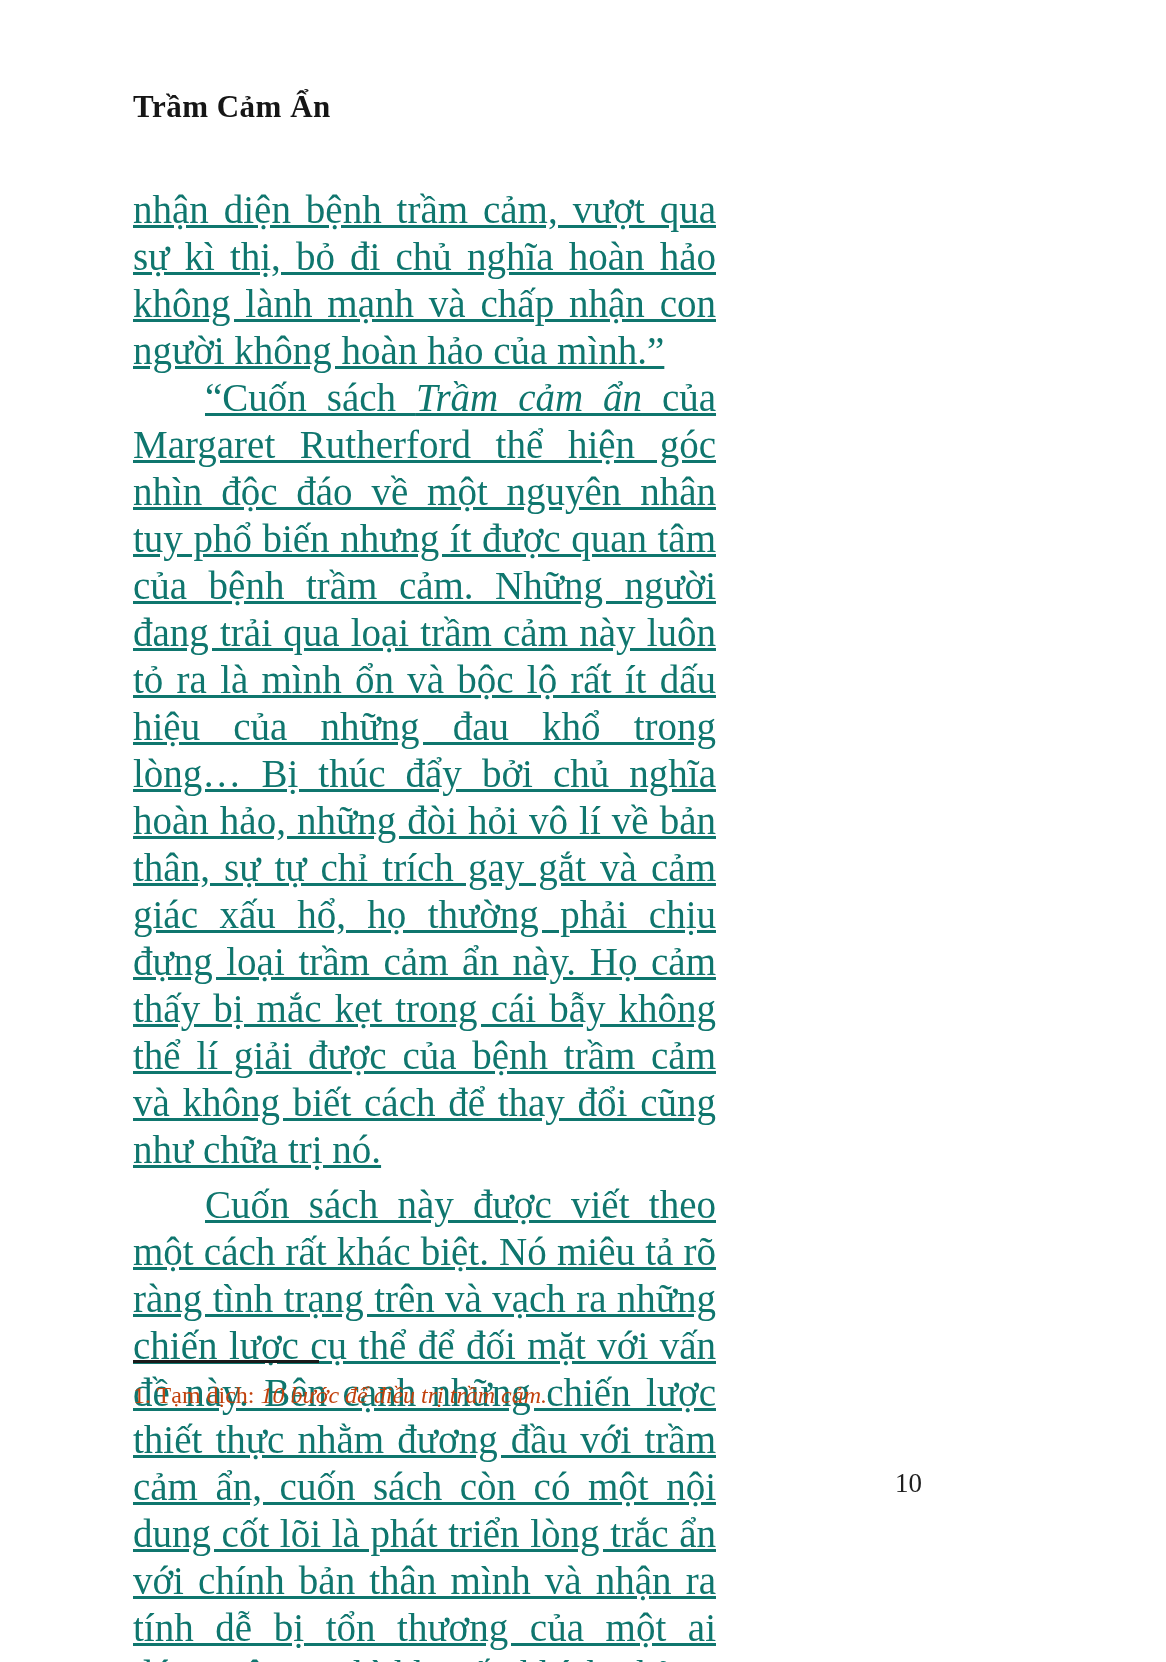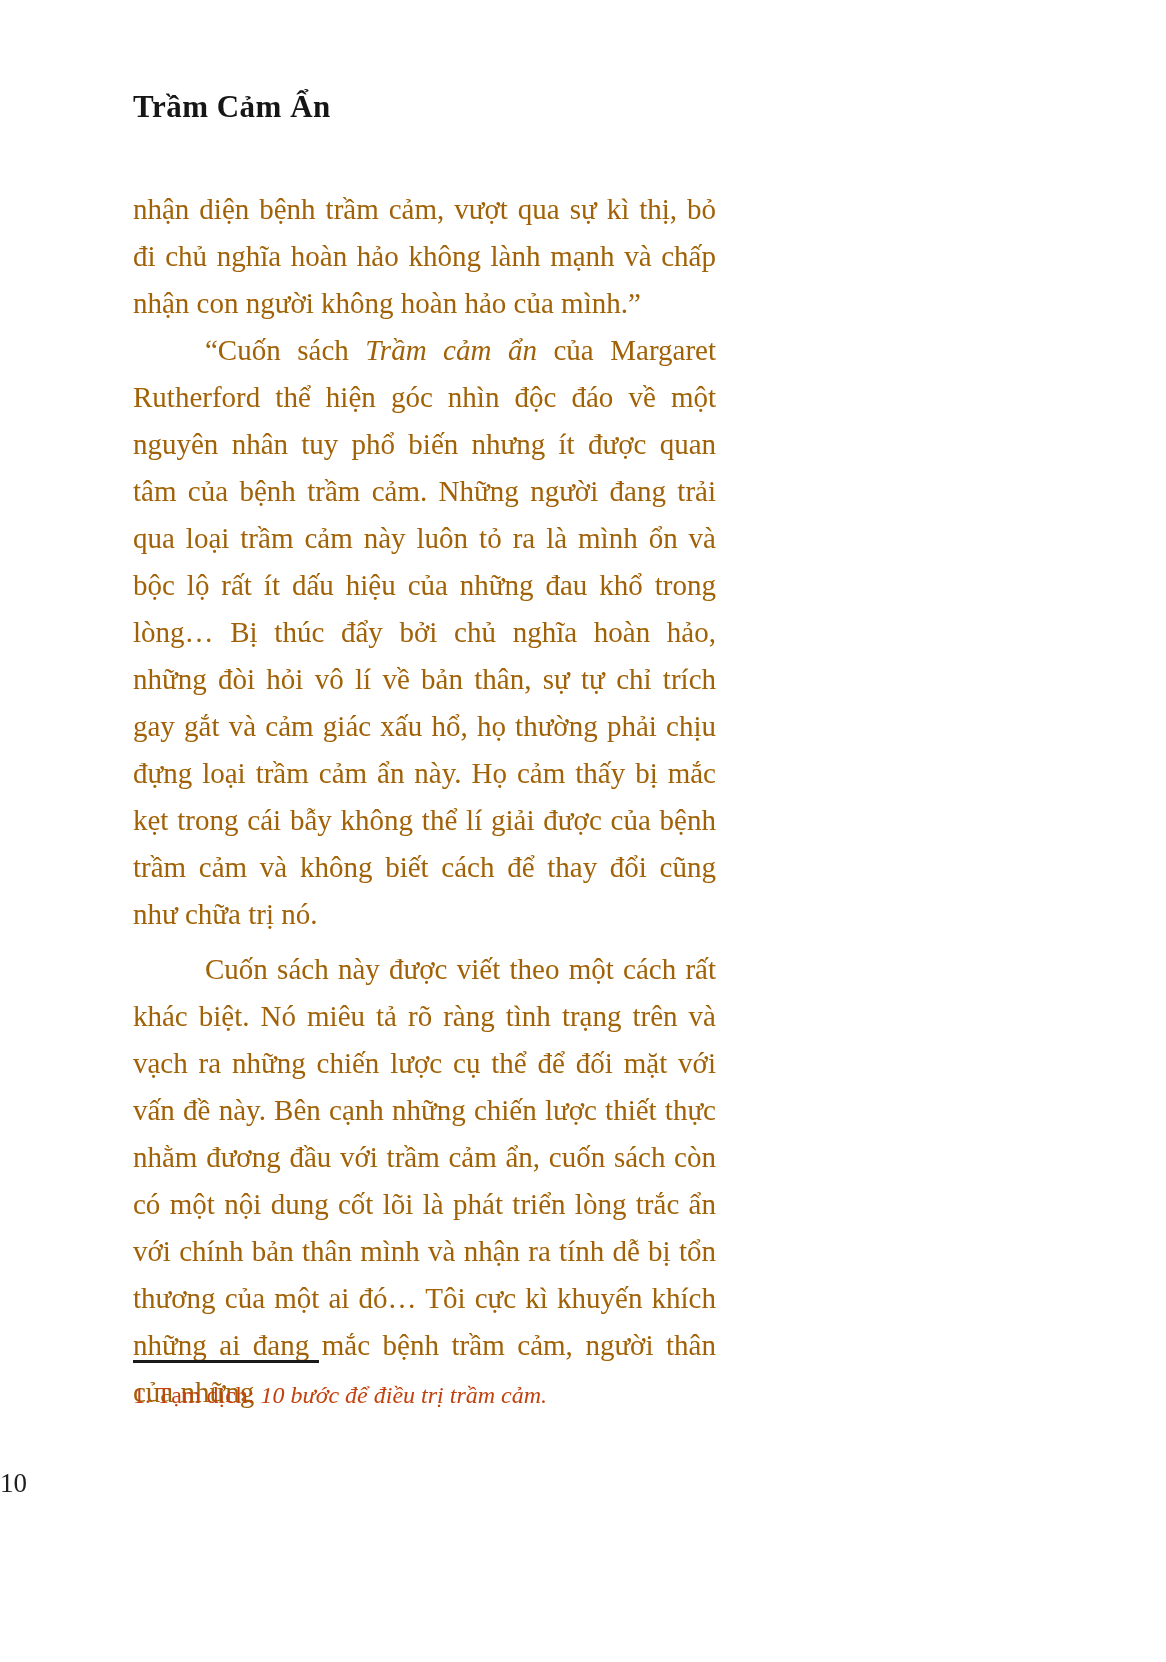--- a/index.html
+++ b/index.html
@@ -19,24 +19,25 @@
     padding: 88px 206px 0 133px;
   }
   .running-head {
     font-size: 31px;
     font-weight: bold;
     line-height: 38px;
     color: #161616;
     letter-spacing: 0.5px;
   }
   .para {
-    font-size: 29px;
+    font-size: 39px;
     line-height: 47px;
     text-align: justify;
-    color: #a16207;
+    color: #0f766e;
+    text-decoration: underline;
   }
   .para.no-indent {
     margin-top: 60px;
     text-indent: 0;
   }
   .para.indent {
     text-indent: 72px;
   }
   .para.attribution {
     margin-top: 14px;
@@ -66,21 +67,21 @@
     width: 827px;
     font-size: 24px;
     line-height: 34px;
     color: #c2410c;
   }
   .page-number {
     position: absolute;
     left: 0;
     top: 1468px;
     width: 100%;
-    text-align: left;
+    text-align: right;
     font-size: 27px;
     color: #1f1f1f;
   }
 </style>
 </head>
 <body>
 
 <div class="page">
   <div class="content">
     <h1 class="running-head">Trầm Cảm Ẩn</h1>

